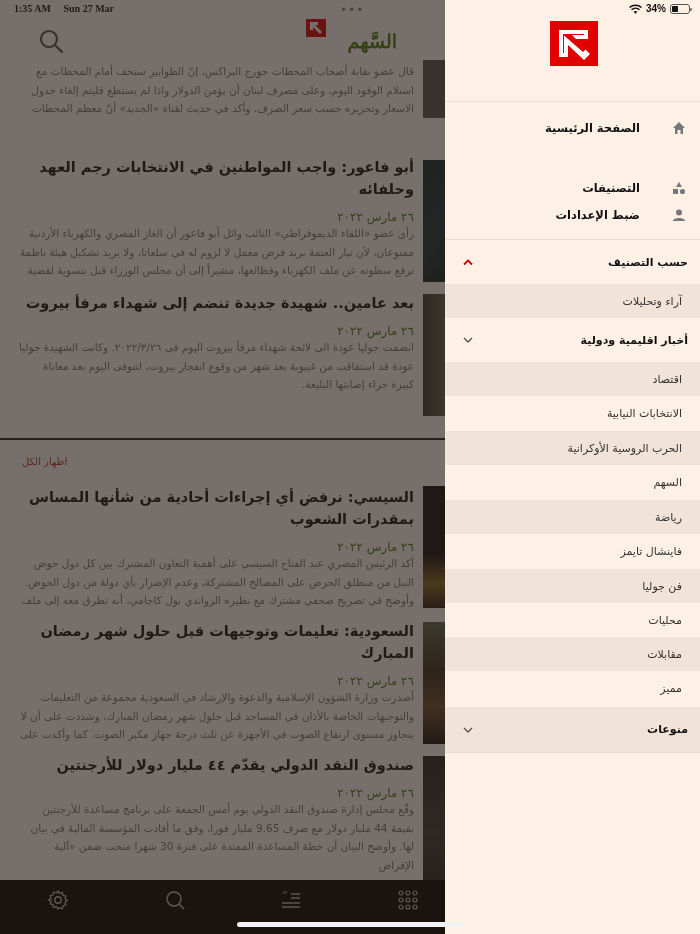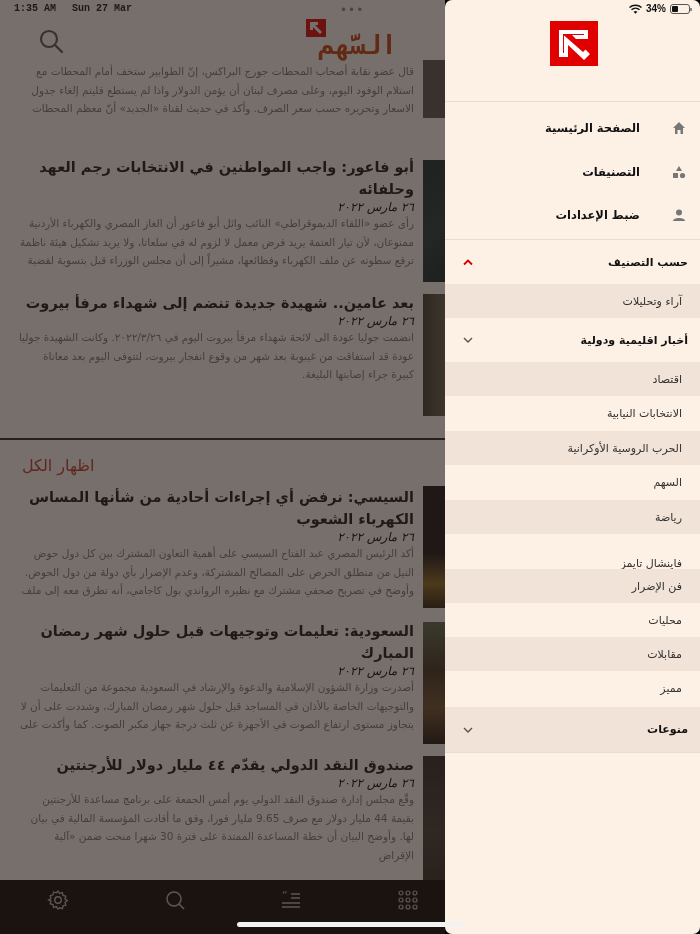--- a/index.html
+++ b/index.html
@@ -1,46 +1,46 @@
 <!DOCTYPE html>
 <html><head>
 <meta charset="utf-8">
 <style>
   * { box-sizing: border-box; margin: 0; padding: 0; }
   html, body { width: 700px; height: 934px; overflow: hidden; }
   body { position: relative; font-family: "DejaVu Sans", "Liberation Sans", sans-serif; background: #000; }
 
   
   .app { position: absolute; left: 0; top: 0; width: 445px; height: 934px; background: #fff; overflow: hidden; }
-  .status-left { position: absolute; top: 3px; left: 14px; font-size: 10px; color: #111; font-family: Liberation Mono, monospace; font-weight: bold; }
+  .status-left { position: absolute; top: 3px; left: 14px; font-size: 10px; color: #111; font-family: Liberation Serif, serif; font-weight: bold; }
   .status-left span { margin-right: 10px; }
   .dots { position: absolute; top: 3px; left: 340px; font-size: 12px; color: #888; letter-spacing: 1px; }
   .header-search { position: absolute; left: 38px; top: 28px; width: 26px; height: 26px; }
   .brand { position: absolute; left: 305px; top: 18px; width: 92px; height: 44px; }
   .brand .mark { position: absolute; left: 1px; top: 1px; width: 20px; height: 18px; background: #d00; }
-  .brand .word { position: absolute; right: 0; top: 12px; font-size: 26px; font-weight: bold; color: #c2410c; direction: rtl; font-family: Liberation Mono, monospace; }
+  .brand .word { position: absolute; right: 0; top: 12px; font-size: 19px; font-weight: bold; color: #4d7c0f; direction: rtl; font-family: Liberation Serif, serif; }
 
   .feed { position: absolute; top: 62px; left: 0; width: 445px; }
   .article { position: relative; direction: rtl; }
   .article .thumb { position: absolute; right: -20px; top: 0; width: 42px; background: #444; }
   .article .text { padding-right: 31px; padding-left: 18px; }
   .article .title { font-size: 14.5px; font-weight: bold; color: #111; line-height: 22px; }
-  .article .date { font-size: 12px; color: #000000; margin-top: 0; font-style: italic; }
+  .article .date { font-size: 12px; color: #4d7c0f; margin-top: 10px; }
   .article .excerpt { font-size: 10.5px; color: #777; line-height: 18.5px; }
 
   .divider-thick { position: absolute; left: 0; top: 438px; width: 445px; height: 2px; background: #222; }
-  .show-all { position: absolute; left: 22px; top: 456px; font-size: 16px; color: #c0392b; }
+  .show-all { position: absolute; left: 22px; top: 456px; font-size: 10px; color: #c0392b; }
 
   .bottom-bar { position: absolute; left: 0; top: 880px; width: 445px; height: 54px; background: #000; }
   .tab { position: absolute; top: 8px; width: 24px; height: 24px; }
 
   .overlay { position: absolute; left: 0; top: 0; width: 445px; height: 934px; background: rgba(40,30,25,0.64); pointer-events: auto; }
 
   
-  .drawer { position: absolute; right: 0; top: 0; width: 255px; height: 934px; background: #fdf0e4; direction: rtl; font-family: "DejaVu Sans", sans-serif; border-radius: 7px; }
+  .drawer { position: absolute; right: 0; top: 0; width: 255px; height: 934px; background: #fdf0e4; direction: rtl; font-family: "DejaVu Sans", sans-serif; }
   .status-right { position: absolute; top: 3px; right: 10px; font-size: 10px; font-weight: bold; color: #111; direction: ltr; display: flex; align-items: center; gap: 4px; font-family: "Liberation Sans", sans-serif; }
   .battery { width: 20px; height: 10px; border: 1px solid #555; border-radius: 3px; position: relative; }
   .battery::before { content: ""; position: absolute; left: 1px; top: 1px; width: 6px; height: 6px; background: #111; border-radius: 1px; }
   .battery::after { content: ""; position: absolute; right: -3px; top: 3px; width: 2px; height: 3px; background: #888; }
   .drawer-logo { position: absolute; left: 105px; top: 21px; width: 48px; height: 45px; }
   .drawer-sep { position: absolute; left: 0; width: 255px; height: 1px; background: #ecdcd0; }
 
   .nav-item { position: absolute; right: 0; width: 255px; height: 44px; display: flex; align-items: center; }
   .nav-item .nicon { position: absolute; right: 14px; width: 14px; height: 14px; }
   .nav-item .nlabel { position: absolute; right: 60px; font-size: 11.5px; font-weight: bold; color: #111; }
@@ -106,21 +106,21 @@
     </div>
   </div>
 
   <div class="divider-thick"></div>
   <div class="show-all">اظهار الكل</div>
 
   <div class="feed" style="top:486px;">
     <div class="article" style="position:absolute;top:0;width:445px;">
       <div class="thumb" style="top:0;height:122px;background:linear-gradient(180deg,#0e0e14 55%,#8a6a20 80%,#2a2010);"></div>
       <div class="text">
-        <div class="title">السيسي: نرفض أي إجراءات أحادية من شأنها المساس الكهرباء الشعوب</div>
+        <div class="title">السيسي: نرفض أي إجراءات أحادية من شأنها المساس بمقدرات الشعوب</div>
         <div class="date">٢٦ مارس ٢٠٢٢</div>
         <div class="excerpt">أكد الرئيس المصري عبد الفتاح السيسي على أهمية التعاون المشترك بين كل دول حوض النيل من منطلق الحرص على المصالح المشتركة، وعدم الإضرار بأي دولة من دول الحوض. وأوضح في تصريح صحفي مشترك مع نظيره الرواندي بول كاجامي، أنه تطرق معه إلى ملف</div>
       </div>
     </div>
     <div class="article" style="position:absolute;top:134px;width:445px;">
       <div class="thumb" style="top:2px;height:122px;background:linear-gradient(180deg,#5a6a50,#3a3020 40%,#6a5030 70%,#1a1410);"></div>
       <div class="text">
         <div class="title">السعودية: تعليمات وتوجيهات قبل حلول شهر رمضان المبارك</div>
         <div class="date">٢٦ مارس ٢٠٢٢</div>
         <div class="excerpt">أصدرت وزارة الشؤون الإسلامية والدعوة والإرشاد في السعودية مجموعة من التعليمات والتوجيهات الخاصة بالأذان في المساجد قبل حلول شهر رمضان المبارك، وشددت على أن لا يتجاوز مستوى ارتفاع الصوت في الأجهزة عن ثلث درجة جهاز مكبر الصوت. كما وأكدت على</div>
@@ -190,21 +190,21 @@
   </svg>
 
   <div class="drawer-sep" style="top:101px;"></div>
 
   <div class="nav-item" style="top:106px;">
     <svg class="nicon" viewBox="0 0 14 14">
       <path d="M7 1 L13 7 H11 V13 H8.5 V9 H5.5 V13 H3 V7 H1 Z" fill="#777"></path>
     </svg>
     <span class="nlabel">الصفحة الرئيسية</span>
   </div>
-  <div class="nav-item" style="top:150px;padding-left:24px;">
+  <div class="nav-item" style="top:166px;padding-left:24px;">
     <svg class="nicon" viewBox="0 0 14 14">
       <polygon points="7,1 10,6 4,6" fill="#777"></polygon>
       <rect x="1" y="8" width="5" height="5" fill="#777"></rect>
       <circle cx="10.5" cy="10.5" r="2.6" fill="#777"></circle>
     </svg>
     <span class="nlabel">التصنيفات</span>
   </div>
   <div class="nav-item" style="top:193px;">
     <svg class="nicon" viewBox="0 0 14 14">
       <circle cx="7" cy="4.5" r="3" fill="#777"></circle>
@@ -240,25 +240,25 @@
     </div>
   <div class="cat-row shade" style="top:431px;">
       <span class="clabel">الحرب الروسية الأوكرانية</span>
     </div>
   <div class="cat-row" style="top:465px;">
       <span class="clabel">السهم</span>
     </div>
   <div class="cat-row shade" style="top:500px;">
       <span class="clabel">رياضة</span>
     </div>
-  <div class="cat-row" style="top:546px;padding-left:8px;">
+  <div class="cat-row" style="top:534px;padding-left:8px;">
       <span class="clabel">فاينشال تايمز</span>
     </div>
   <div class="cat-row shade" style="top:569px;">
-      <span class="clabel">فن الإضرار</span>
+      <span class="clabel">فن جوليا</span>
     </div>
   <div class="cat-row" style="top:603px;">
       <span class="clabel">محليات</span>
     </div>
   <div class="cat-row shade" style="top:637px;">
       <span class="clabel">مقابلات</span>
     </div>
   <div class="cat-row" style="top:671px;">
       <span class="clabel">مميز</span>
     </div>

